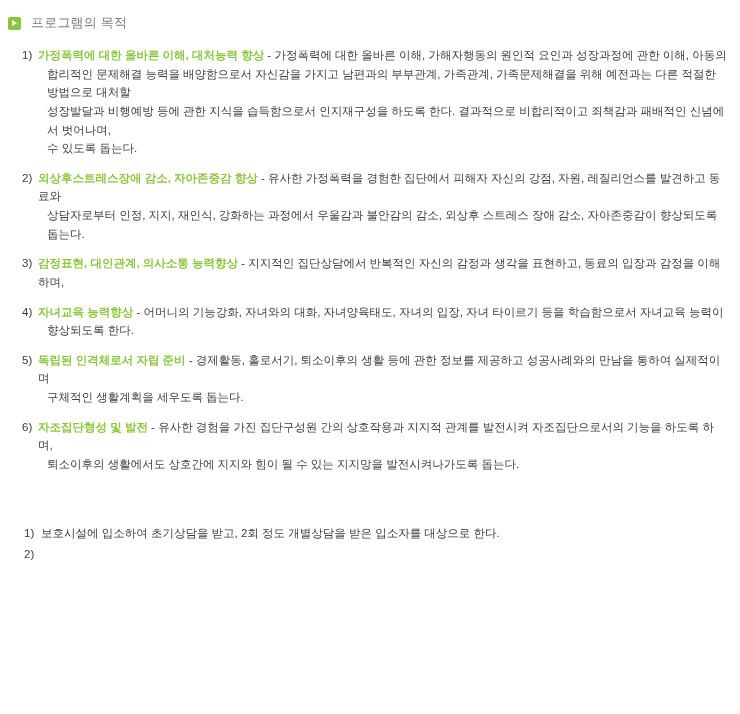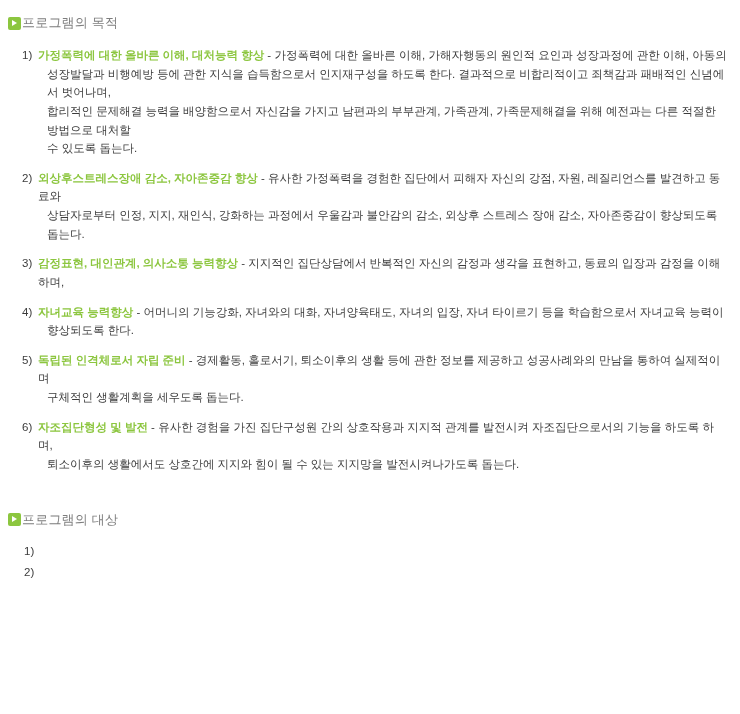--- a/index.html
+++ b/index.html
@@ -20,21 +20,21 @@
     width: 740px;
     height: 714px;
     box-sizing: border-box;
     padding: 0;
   }
 
   
   .section-head {
     display: flex;
     align-items: center;
-    gap: 1px;
+    gap: 10px;
     margin: 0 0 0 8px;
   }
   .head-icon {
     width: 13px;
     height: 13px;
     flex: 0 0 13px;
     background: #8cc63f;
     border-radius: 2px;
     position: relative;
   }
@@ -124,22 +124,22 @@
     <span class="head-text">프로그램의 목적</span>
   </div>
 
 
   <div class="numlist">
 
     <div class="numitem">
       <span class="num">1)</span>
       <span class="body">
         <span class="title">가정폭력에 대한 올바른 이해, 대처능력 향상</span><span class="dash"> - </span><span class="rest">가정폭력에 대한 올바른 이해, 가해자행동의 원인적 요인과 성장과정에 관한 이해, 아동의</span>
+        <span class="indent-line">합리적인 문제해결 능력을 배양함으로서 자신감을 가지고 남편과의 부부관계, 가족관계, 가족문제해결을 위해 예전과는 다른 적절한 방법으로 대처할</span>
         <span class="indent-line">성장발달과 비행예방 등에 관한 지식을 습득함으로서 인지재구성을 하도록 한다. 결과적으로 비합리적이고 죄책감과 패배적인 신념에서 벗어나며,</span>
-        <span class="indent-line">합리적인 문제해결 능력을 배양함으로서 자신감을 가지고 남편과의 부부관계, 가족관계, 가족문제해결을 위해 예전과는 다른 적절한 방법으로 대처할</span>
         <span class="indent-line">수 있도록 돕는다.</span>
       </span>
     </div>
 
     <div class="numitem">
       <span class="num">2)</span>
       <span class="body">
         <span class="title">외상후스트레스장애 감소, 자아존중감 향상</span><span class="dash"> - </span><span class="rest">유사한 가정폭력을 경험한 집단에서 피해자 자신의 강점, 자원, 레질리언스를 발견하고 동료와</span>
         <span class="indent-line">상담자로부터 인정, 지지, 재인식, 강화하는 과정에서 우울감과 불안감의 감소, 외상후 스트레스 장애 감소, 자아존중감이 향상되도록 돕는다.</span>
       </span>
@@ -173,29 +173,26 @@
       <span class="body">
         <span class="title">자조집단형성 및 발전</span><span class="dash"> - </span><span class="rest">유사한 경험을 가진 집단구성원 간의 상호작용과 지지적 관계를 발전시켜 자조집단으로서의 기능을 하도록 하며,</span>
         <span class="indent-line">퇴소이후의 생활에서도 상호간에 지지와 힘이 될 수 있는 지지망을 발전시켜나가도록 돕는다.</span>
       </span>
     </div>
 
   </div>
 
   <div class="spacer-1"></div>
 
-  <div class="section-head">
-    <span class="head-icon"></span>
-    <span class="head-text">프로그램의 대상</span>
-  </div>
 
 
   <div class="plainlist">
     <div class="pitem">
       <span class="num">1)</span>
+      <span>보호시설에 입소하여 초기상담을 받고, 2회 정도 개별상담을 받은 입소자를 대상으로 한다.</span>
     </div>
     <div class="pitem">
       <span class="num">2)</span>
     </div>
 
   </div>
 
 </div>
 
 </body></html>

